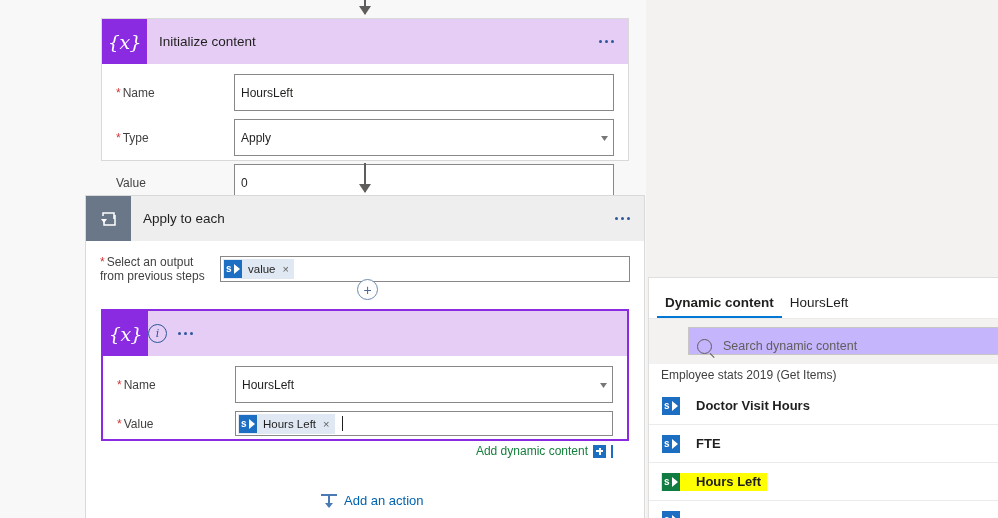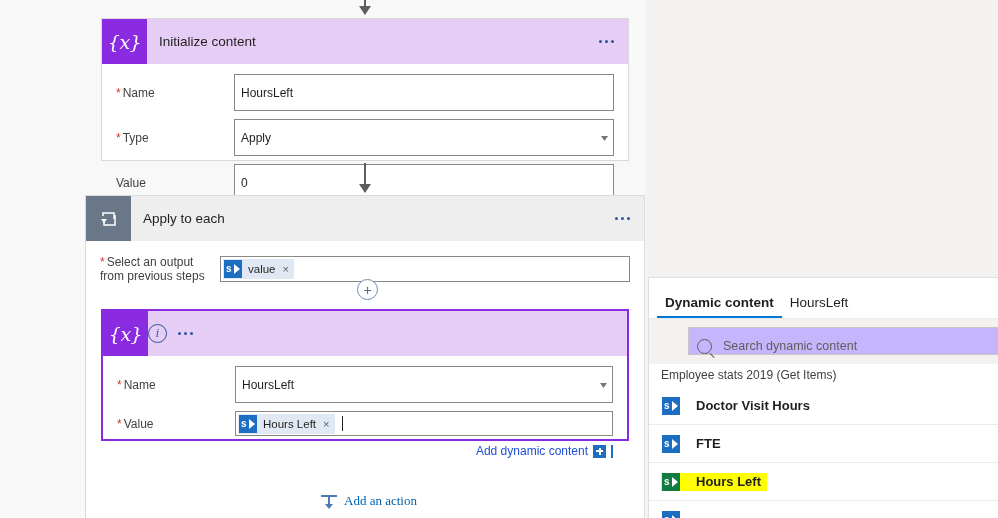--- a/index.html
+++ b/index.html
@@ -213,21 +213,21 @@
 
   
   .adc {
     display: flex;
     align-items: center;
     justify-content: flex-end;
     margin-top: 6px;
     gap: 5px;
   }
   .adc-link {
-    color: #1d4ed8;
+    color: #15803d;
     font-size: 12px;
     cursor: pointer;
   }
   .adc-icon {
     width: 13px; height: 13px;
     background: #1b6ec2;
     position: relative;
     display: inline-block;
   }
   .adc-icon::before {
@@ -266,21 +266,20 @@
     cursor: pointer;
   }
 
   
   .add-action {
     position: absolute;
     display: flex;
     align-items: center;
     gap: 7px;
     cursor: pointer;
-    font-family: Liberation Serif, serif;
   }
   .add-action-label {
     color: #0063b1;
     font-size: 13px;
   }
   .insert-icon {
     position: relative;
     width: 16px; height: 15px;
   }
   .insert-icon .bar {

